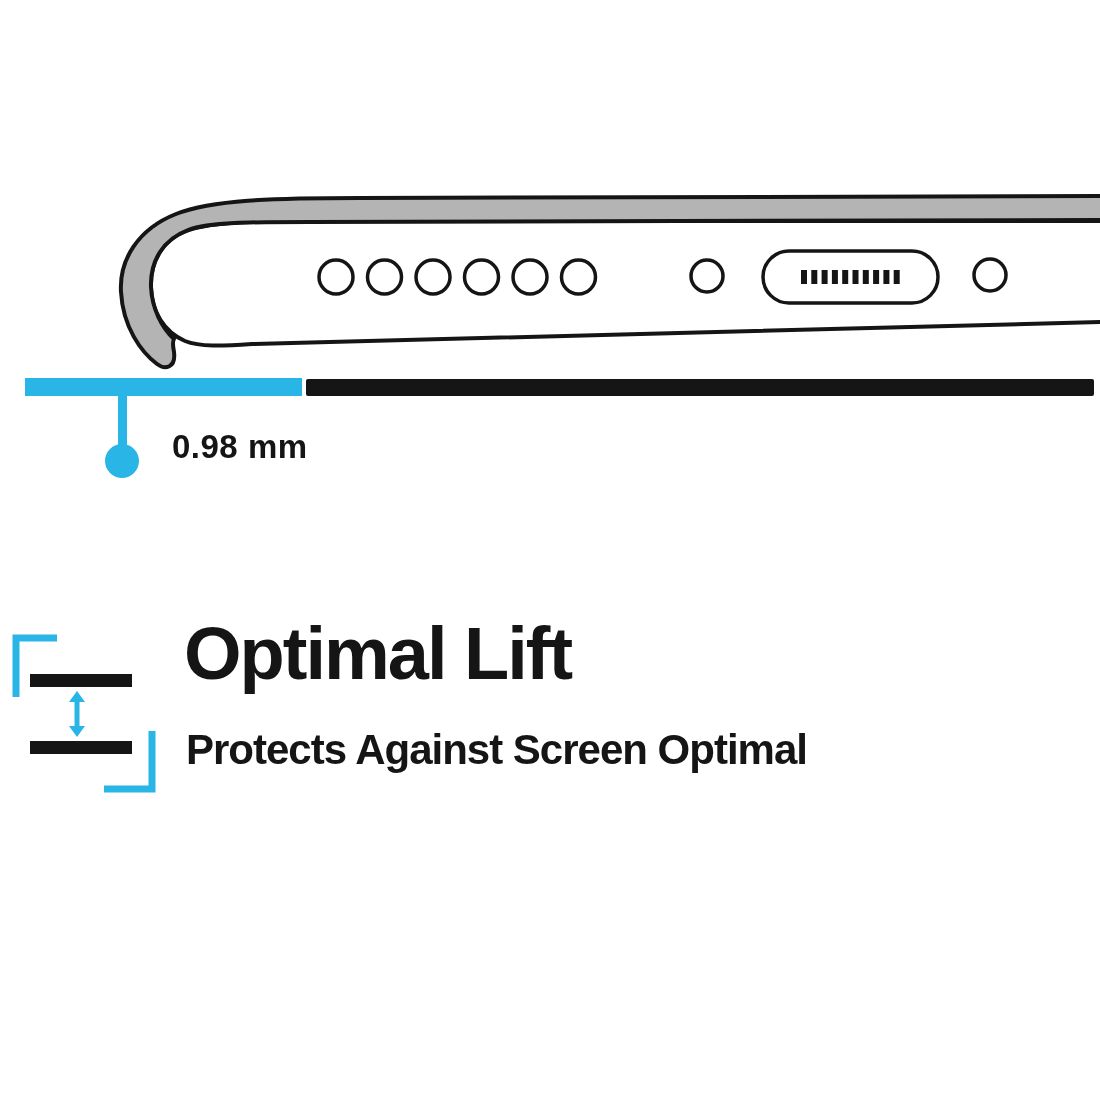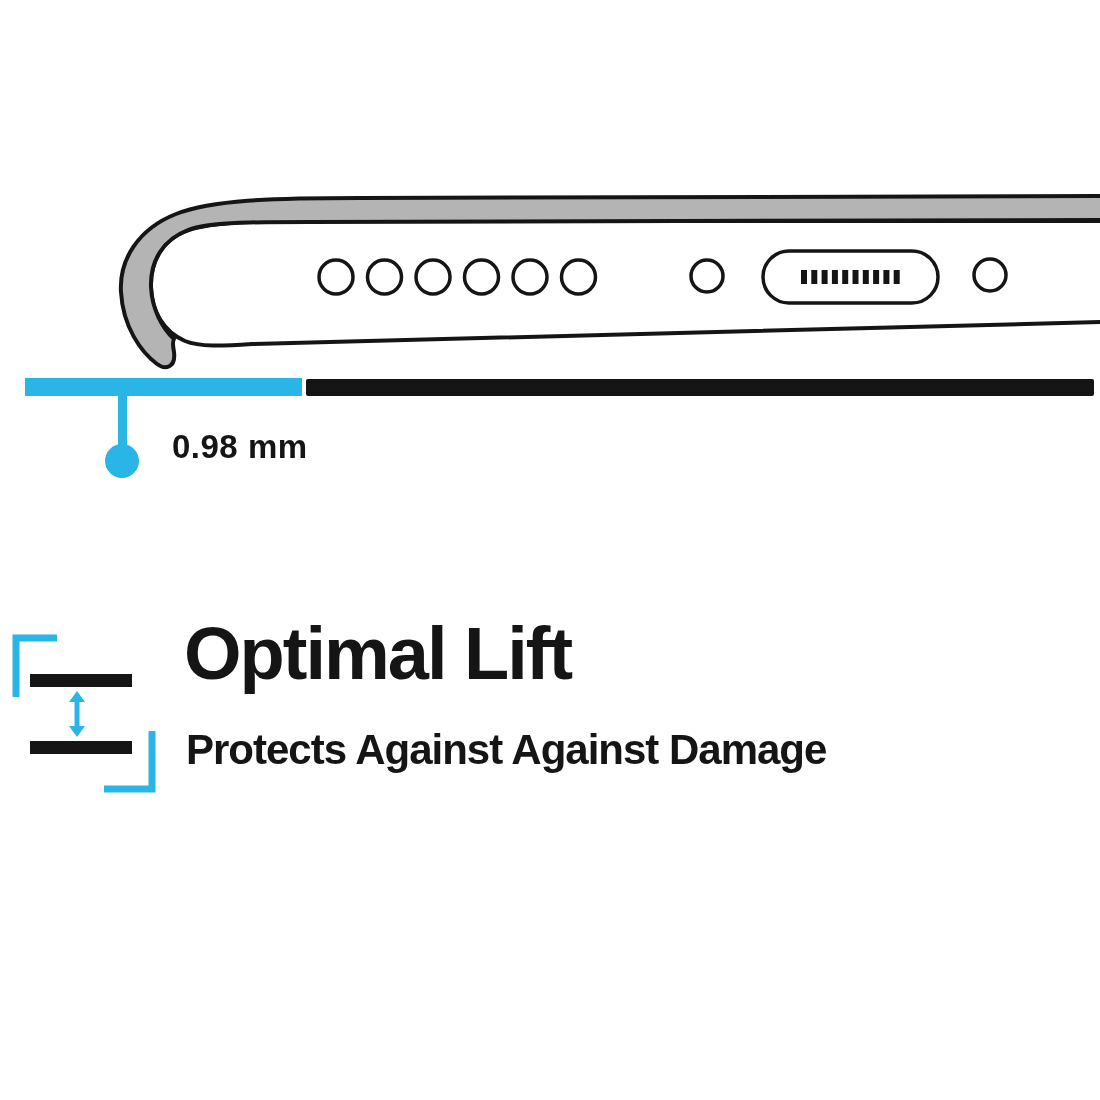--- a/index.html
+++ b/index.html
@@ -91,15 +91,15 @@
     <line class="arrow-shaft" x1="77" y1="701" x2="77" y2="727"></line>
     <path class="accent-fill" d="M 77 691 L 69 702 L 85 702 Z"></path>
     <path class="accent-fill" d="M 77 737 L 69 726 L 85 726 Z"></path>
     <path class="accent-stroke" d="M 104 789 L 152 789 L 152 731"></path>
   </svg>
 
   <div class="measure-label">0.98 mm</div>
 
   <div class="heading">Optimal Lift</div>
 
-  <div class="subheading">Protects Against Against Damage</div>
+  <div class="subheading">Protects Against Screen Optimal</div>
 
 </div>
 
 </body></html>

